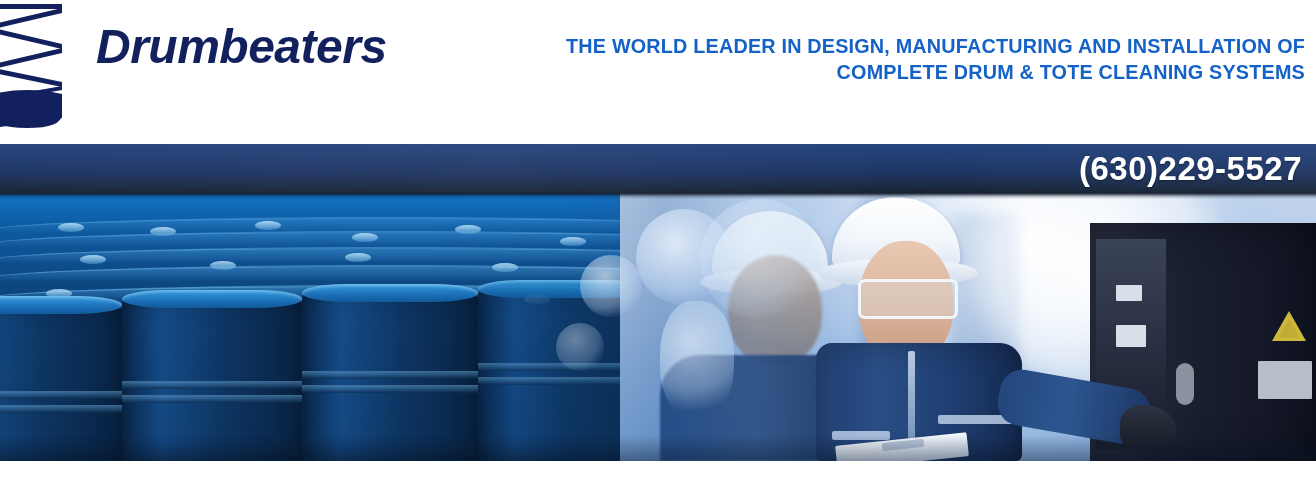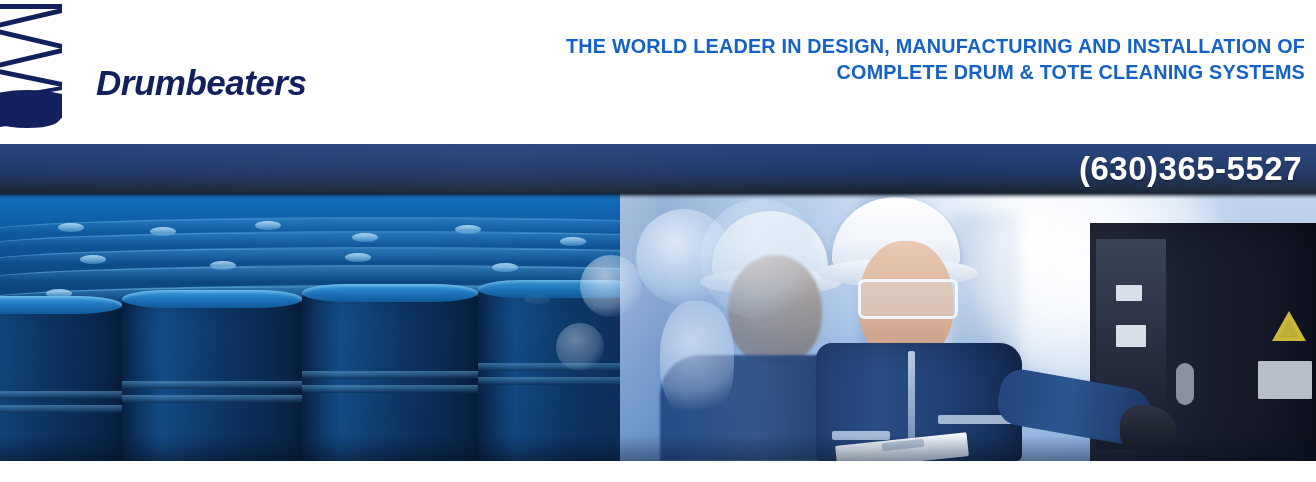--- a/index.html
+++ b/index.html
@@ -40,24 +40,23 @@
 
   .logo-text {
     position: absolute;
     left: 96px;
     top: 22px;
     width: 330px;
     color: #13205e;
     font-family: "Liberation Sans", sans-serif;
     font-weight: bold;
     font-style: italic;
-    font-size: 35px;
+    font-size: 48px;
     line-height: 50px;
     letter-spacing: -0.5px;
-    margin-top: 36px;
   }
   .logo-text .l1 { display: block; }
   .logo-text .l2 { display: block; }
 
   .tagline {
     position: absolute;
     right: 11px;
     top: 33px;
     width: 860px;
     text-align: right;
@@ -361,21 +360,21 @@
       <span class="l1">Drumbeaters</span>
     </div>
 
     <div class="tagline">
       <span>THE WORLD LEADER IN DESIGN, MANUFACTURING AND INSTALLATION OF</span>
       <span>COMPLETE DRUM &amp; TOTE CLEANING SYSTEMS</span>
     </div>
   </div>
 
   <div class="nav-bar">
-    <div class="phone">(630)365-5527</div>
+    <div class="phone">(630)229-5527</div>
   </div>
 
   <div class="hero">
     <div class="hero-stage">
 
       <div class="drums">
 
         <div class="lidrow" style="left:-30px; top:24px;  width:830px; opacity:.55;"></div>
         <div class="lidrow" style="left:-30px; top:38px;  width:830px; opacity:.6;"></div>
         <div class="lidrow" style="left:-30px; top:54px;  width:830px; opacity:.65;"></div>

